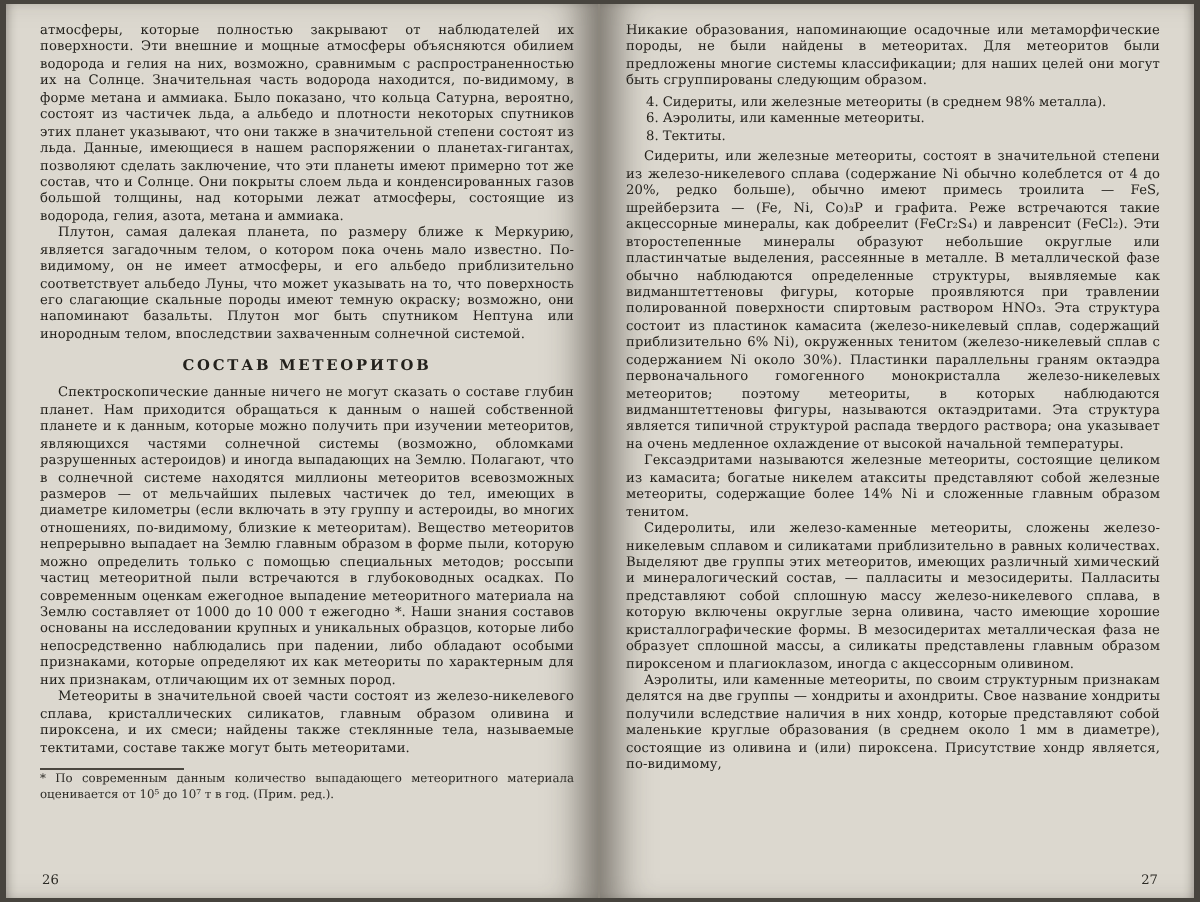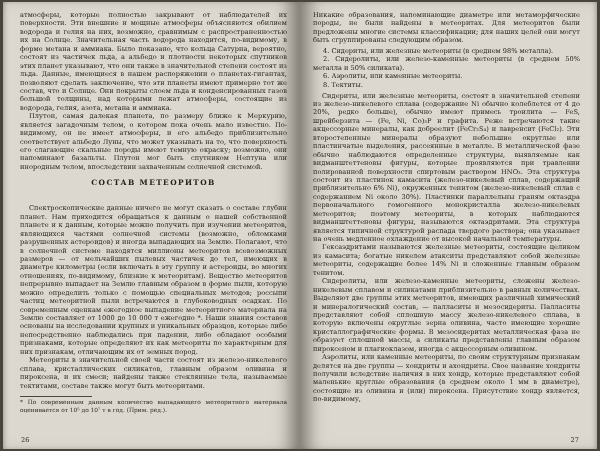--- a/index.html
+++ b/index.html
@@ -37,21 +37,21 @@
     line-height: 1.28;
     text-align: justify;
     letter-spacing: .05px;
   }
   .indent { text-indent: 9px; }
   .section-header {
     font-size: 7.4px;
     font-weight: bold;
     text-align: center;
     letter-spacing: 1.4px;
-    margin: 7px 0 17px 0;
+    margin: 7px 0 5px 0;
   }
   .list { margin: 2px 0; }
   .list-item {
     font-size: 6.6px;
     line-height: 1.3;
     text-indent: 10px;
     text-align: justify;
   }
   .footnote-sep {
     width: 72px;
@@ -83,24 +83,23 @@
     <p class="para indent">Плутон, самая далекая планета, по размеру ближе к Меркурию, является загадочным телом, о котором пока очень мало известно. По-видимому, он не имеет атмосферы, и его альбедо приблизительно соответствует альбедо Луны, что может указывать на то, что поверхность его слагающие скальные породы имеют темную окраску; возможно, они напоминают базальты. Плутон мог быть спутником Нептуна или инородным телом, впоследствии захваченным солнечной системой.</p>
     <h3 class="section-header">СОСТАВ МЕТЕОРИТОВ</h3>
     <p class="para indent">Спектроскопические данные ничего не могут сказать о составе глубин планет. Нам приходится обращаться к данным о нашей собственной планете и к данным, которые можно получить при изучении метеоритов, являющихся частями солнечной системы (возможно, обломками разрушенных астероидов) и иногда выпадающих на Землю. Полагают, что в солнечной системе находятся миллионы метеоритов всевозможных размеров — от мельчайших пылевых частичек до тел, имеющих в диаметре километры (если включать в эту группу и астероиды, во многих отношениях, по-видимому, близкие к метеоритам). Вещество метеоритов непрерывно выпадает на Землю главным образом в форме пыли, которую можно определить только с помощью специальных методов; россыпи частиц метеоритной пыли встречаются в глубоководных осадках. По современным оценкам ежегодное выпадение метеоритного материала на Землю составляет от 1000 до 10 000 т ежегодно *. Наши знания составов основаны на исследовании крупных и уникальных образцов, которые либо непосредственно наблюдались при падении, либо обладают особыми признаками, которые определяют их как метеориты по характерным для них признакам, отличающим их от земных пород.</p>
     <p class="para indent">Метеориты в значительной своей части состоят из железо-никелевого сплава, кристаллических силикатов, главным образом оливина и пироксена, и их смеси; найдены также стеклянные тела, называемые тектитами, составе также могут быть метеоритами.</p>
     <div class="footnote-sep"></div>
     <p class="footnote">* По современным данным количество выпадающего метеоритного материала оценивается от 10⁵ до 10⁷ т в год. (Прим. ред.).</p>
     <div class="page-number num-left">26</div>
   </div>
 
   <div class="page right">
-    <p class="para">Никакие образования, напоминающие диаметре или метаморфические породы, не были найдены в метеоритах. Для метеоритов были предложены многие системы классификации; для наших целей они могут быть сгруппированы следующим образом.</p>
+    <p class="para">Никакие образования, напоминающие осадочные или метаморфические породы, не были найдены в метеоритах. Для метеоритов были предложены многие системы классификации; для наших целей они могут быть сгруппированы следующим образом.</p>
     <div class="list">
       <p class="list-item">4. Сидериты, или железные метеориты (в среднем 98% металла).</p>
-      <p class="list-item">2. Сидеролиты, или железо-каменные метеориты (в среднем 50% металла и 50% силиката).</p>
       <p class="list-item">6. Аэролиты, или каменные метеориты.</p>
       <p class="list-item">8. Тектиты.</p>
     </div>
     <p class="para indent">Сидериты, или железные метеориты, состоят в значительной степени из железо-никелевого сплава (содержание Ni обычно колеблется от 4 до 20%, редко больше), обычно имеют примесь троилита — FeS, шрейберзита — (Fe, Ni, Co)₃P и графита. Реже встречаются такие акцессорные минералы, как добреелит (FeCr₂S₄) и лавренсит (FeCl₂). Эти второстепенные минералы образуют небольшие округлые или пластинчатые выделения, рассеянные в металле. В металлической фазе обычно наблюдаются определенные структуры, выявляемые как видманштеттеновы фигуры, которые проявляются при травлении полированной поверхности спиртовым раствором HNO₃. Эта структура состоит из пластинок камасита (железо-никелевый сплав, содержащий приблизительно 6% Ni), окруженных тенитом (железо-никелевый сплав с содержанием Ni около 30%). Пластинки параллельны граням октаэдра первоначального гомогенного монокристалла железо-никелевых метеоритов; поэтому метеориты, в которых наблюдаются видманштеттеновы фигуры, называются октаэдритами. Эта структура является типичной структурой распада твердого раствора; она указывает на очень медленное охлаждение от высокой начальной температуры.</p>
     <p class="para indent">Гексаэдритами называются железные метеориты, состоящие целиком из камасита; богатые никелем атакситы представляют собой железные метеориты, содержащие более 14% Ni и сложенные главным образом тенитом.</p>
     <p class="para indent">Сидеролиты, или железо-каменные метеориты, сложены железо-никелевым сплавом и силикатами приблизительно в равных количествах. Выделяют две группы этих метеоритов, имеющих различный химический и минералогический состав, — палласиты и мезосидериты. Палласиты представляют собой сплошную массу железо-никелевого сплава, в которую включены округлые зерна оливина, часто имеющие хорошие кристаллографические формы. В мезосидеритах металлическая фаза не образует сплошной массы, а силикаты представлены главным образом пироксеном и плагиоклазом, иногда с акцессорным оливином.</p>
     <p class="para indent">Аэролиты, или каменные метеориты, по своим структурным признакам делятся на две группы — хондриты и ахондриты. Свое название хондриты получили вследствие наличия в них хондр, которые представляют собой маленькие круглые образования (в среднем около 1 мм в диаметре), состоящие из оливина и (или) пироксена. Присутствие хондр является, по-видимому,</p>
     <div class="page-number num-right">27</div>
   </div>
 

